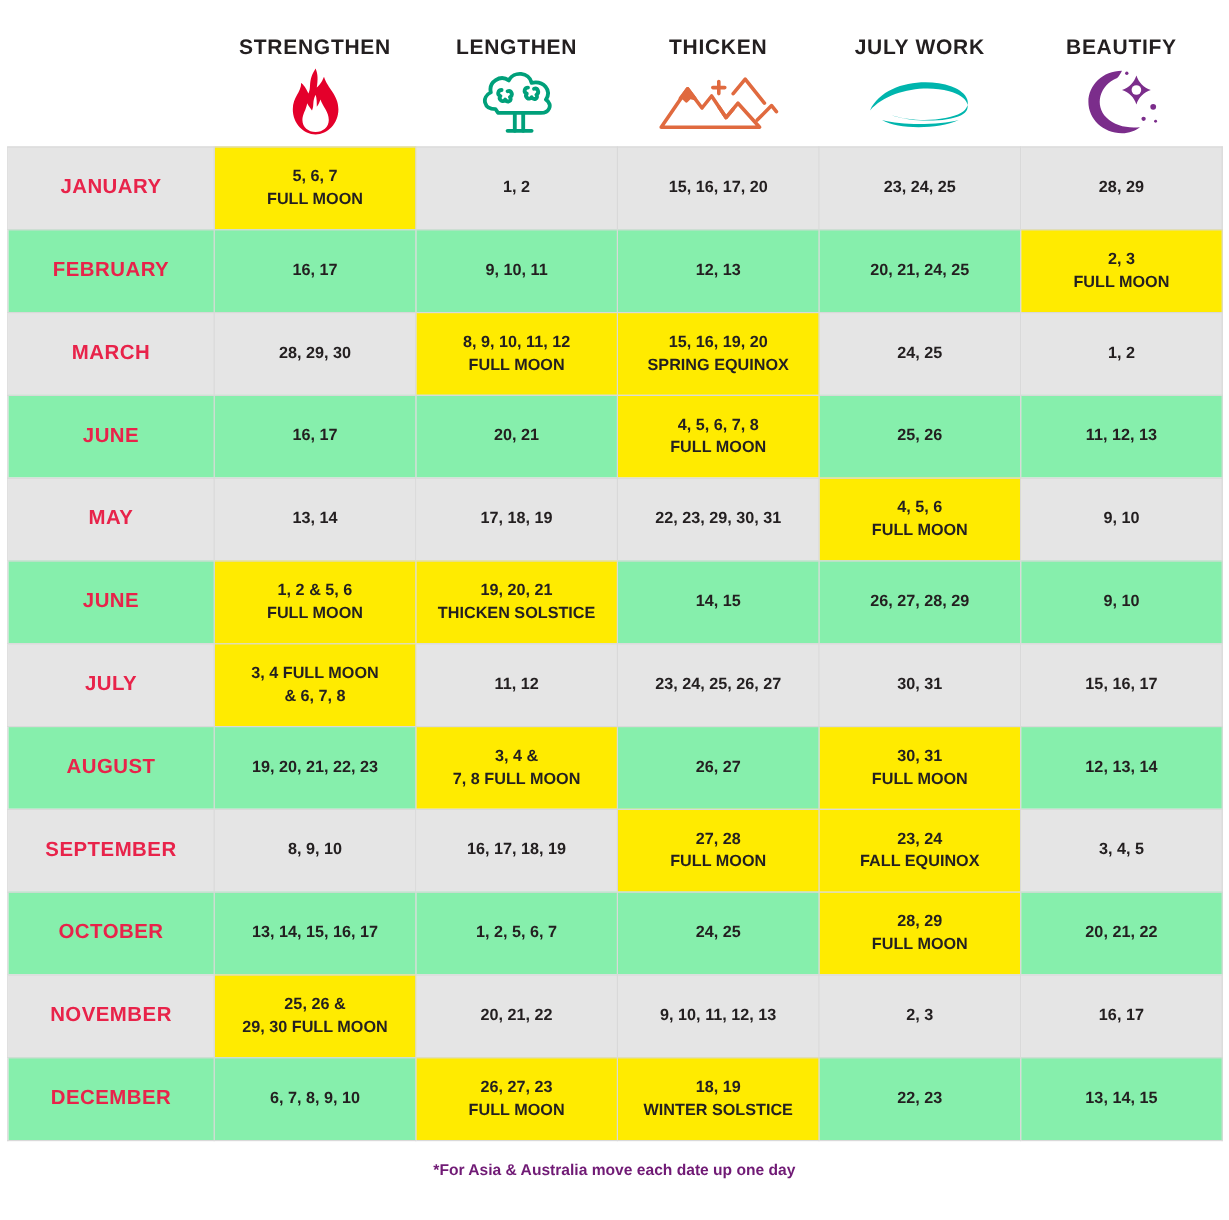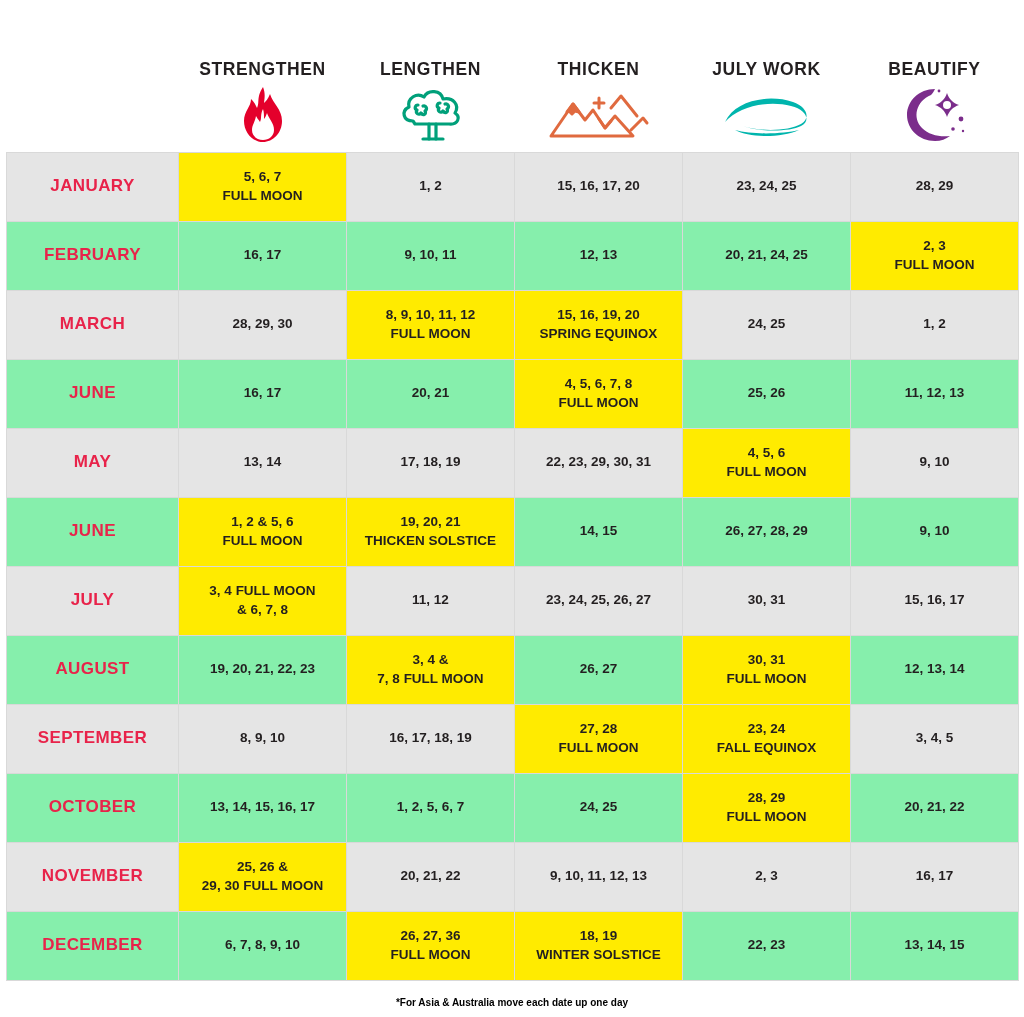--- a/index.html
+++ b/index.html
@@ -30,21 +30,21 @@
   col.cat-col   { width: 168px; }
 
   
   thead th {
     border: none;
     background: #ffffff;
     padding: 0;
     vertical-align: bottom;
   }
   .cat-head {
-    height: 152px;
+    height: 122px;
     text-align: center;
     padding-bottom: 6px;
     box-sizing: border-box;
   }
   .cat-title {
     font-size: 17.5px;
     font-weight: bold;
     letter-spacing: 0.6px;
     color: #231f20;
     margin-top: 12px;
@@ -78,23 +78,23 @@
     font-weight: bold;
     letter-spacing: 0.4px;
   }
   td.hl {
     background: #ffeb00 !important;
   }
   .line2 { display: block; }
 
   .footnote {
     text-align: center;
-    font-size: 10px;
+    font-size: 13px;
     font-weight: bold;
-    color: #000000;
+    color: #701a75;
     margin-top: 16px;
   }
 </style>
 </head>
 <body>
 
 <div class="sheet">
 
   <table class="cal">
     <colgroup>
@@ -445,21 +445,21 @@
         </td>
       </tr>
 
       <tr class="even">
         <td class="month">DECEMBER</td>
         <td>
           <span>6, 7, 8, 9, 10</span>
           <span class="line2"></span>
         </td>
         <td class="hl">
-          <span>26, 27, 36</span>
+          <span>26, 27, 23</span>
           <span class="line2">FULL MOON</span>
         </td>
         <td class="hl">
           <span>18, 19</span>
           <span class="line2">WINTER SOLSTICE</span>
         </td>
         <td>
           <span>22, 23</span>
           <span class="line2"></span>
         </td>

